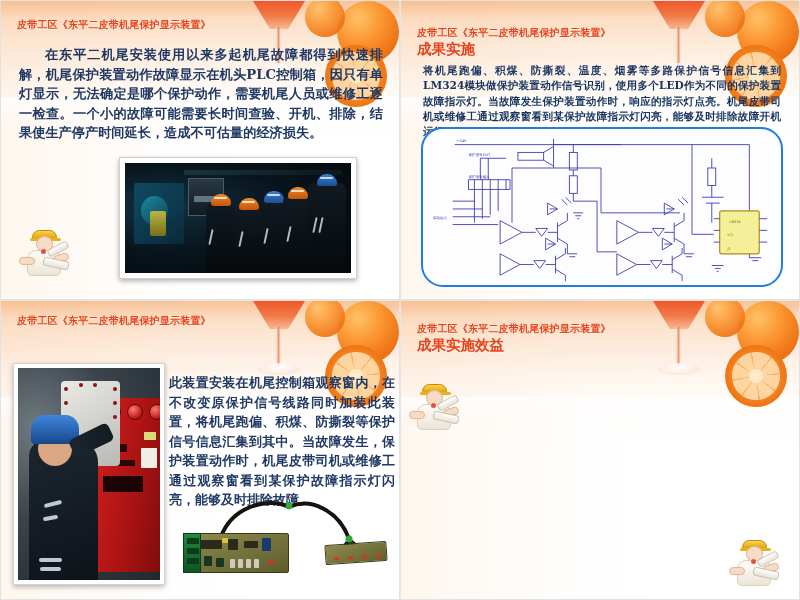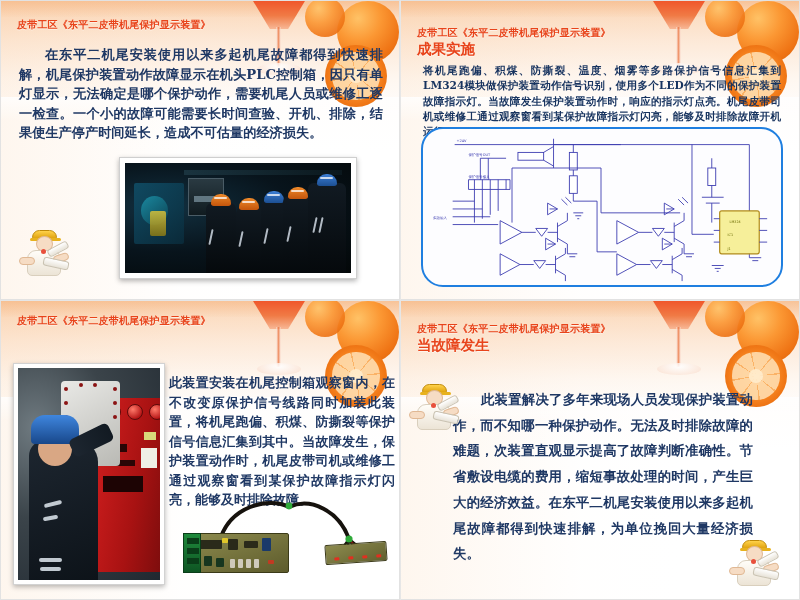--- a/index.html
+++ b/index.html
@@ -477,24 +477,23 @@
       <div class="orange half" style="width:62px;height:62px;right:16px;top:50px;">
           <div class="seg"></div>
         </div>
       <div class="glass-bowl"></div>
       <div class="glass-stem"></div>
       <div class="glass-foot"></div>
     </div>
 
     <div class="title-wrap" style="top:22px;">
       <div class="title-line">皮带工区《东平二皮带机尾保护显示装置》</div>
-      <div class="subtitle-line">当故障发生</div>
-    </div>
-
-    <div class="body-text s4-body" style="left:52px;top:86px;width:300px;">此装置解决了多年来现场人员发现保护装置动作，而不知哪一种保护动作。无法及时排除故障的难题，次装置直观显示提高了故障判断准确性。节省敷设电缆的费用，缩短事故处理的时间，产生巨大的经济效益。在东平二机尾安装使用以来多起机尾故障都得到快速排解，为单位挽回大量经济损失。</div>
+      <div class="subtitle-line">成果实施效益</div>
+    </div>
+
 
     <div class="mascot" style="left:6px; top:82px;">
       <div class="m-hat"></div>
         <div class="m-head"></div>
         <div class="m-body"></div>
       <div class="m-arm" style="left:2px;top:28px;width:16px;height:8px;"></div>
       <div class="m-arm" style="left:36px;top:25px;width:16px;height:8px;transform:rotate(-18deg);"></div>
       <div class="m-roll" style="left:30px;top:16px;width:22px;height:8px;transform:rotate(-28deg);"></div>
       <div class="m-roll" style="left:26px;top:30px;width:26px;height:9px;transform:rotate(12deg);"></div>
       <div class="m-acc" style="left:24px;top:20px;width:5px;height:5px;border-radius:50%;"></div>

